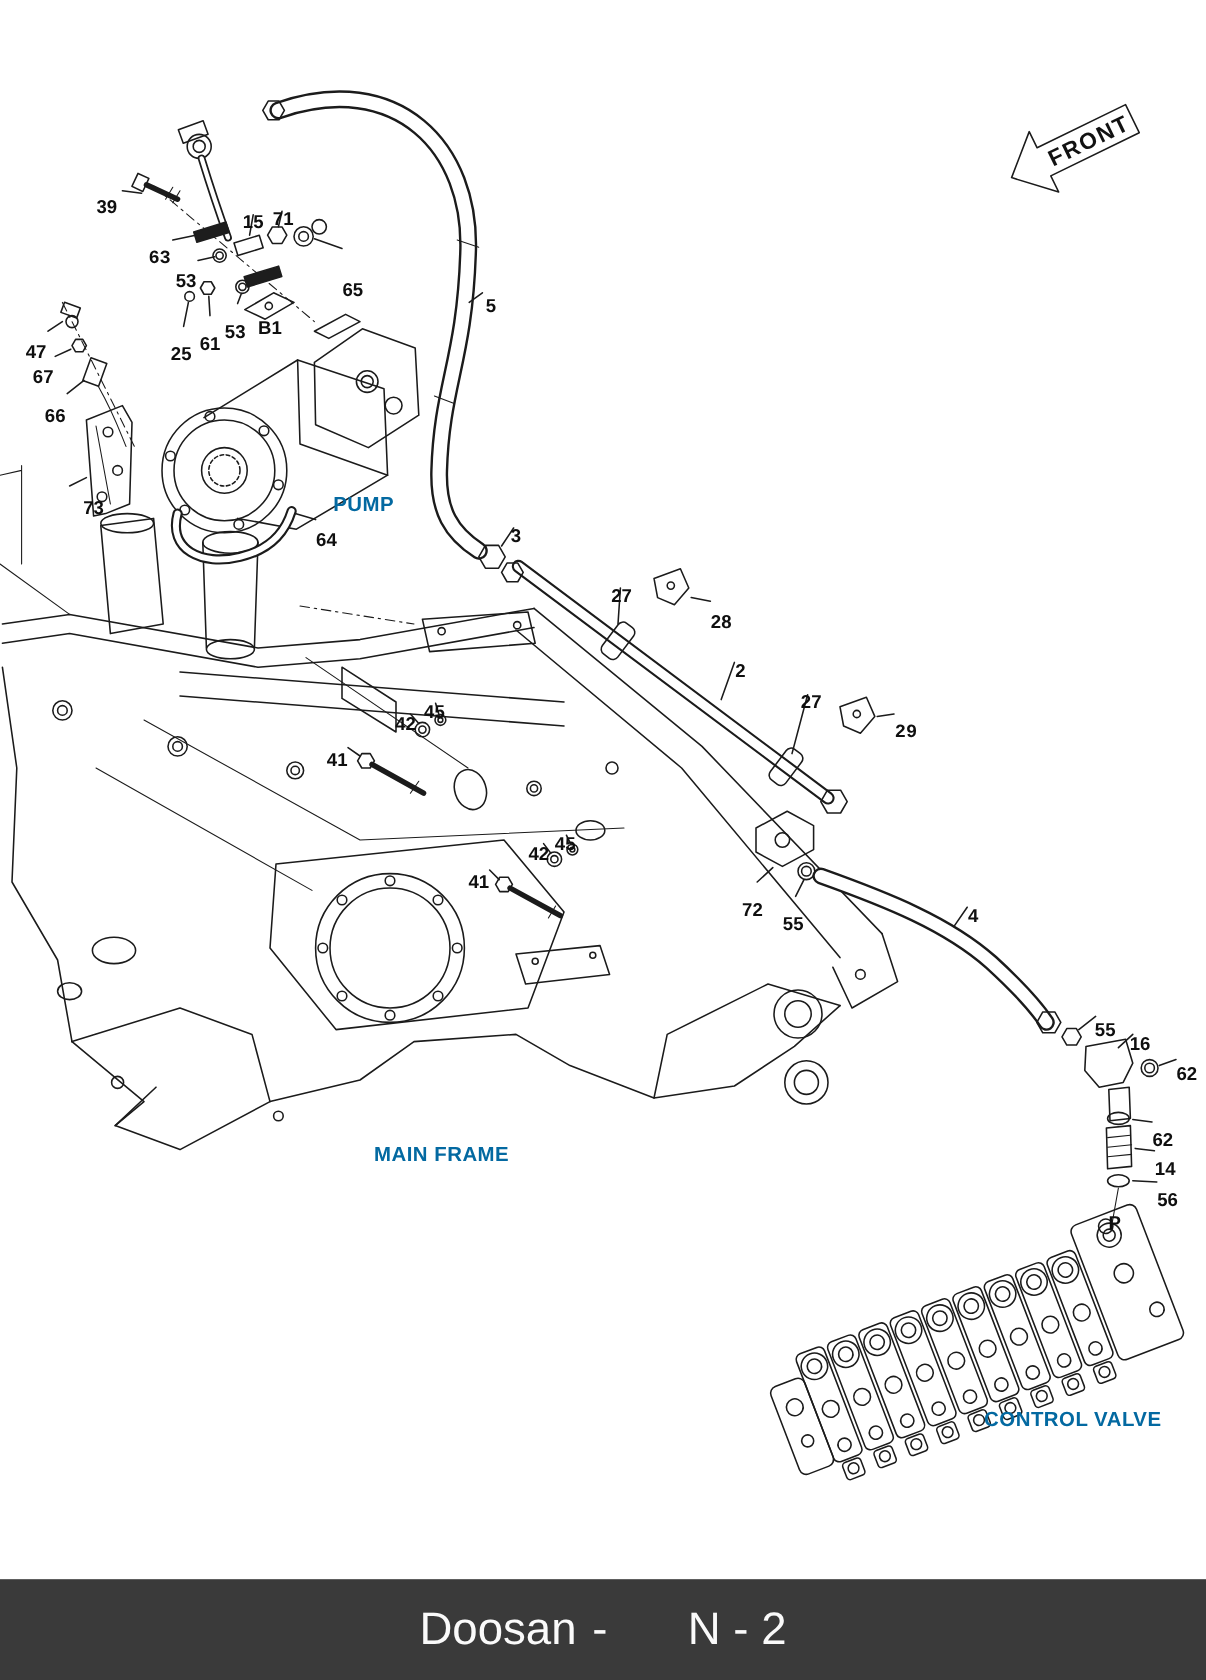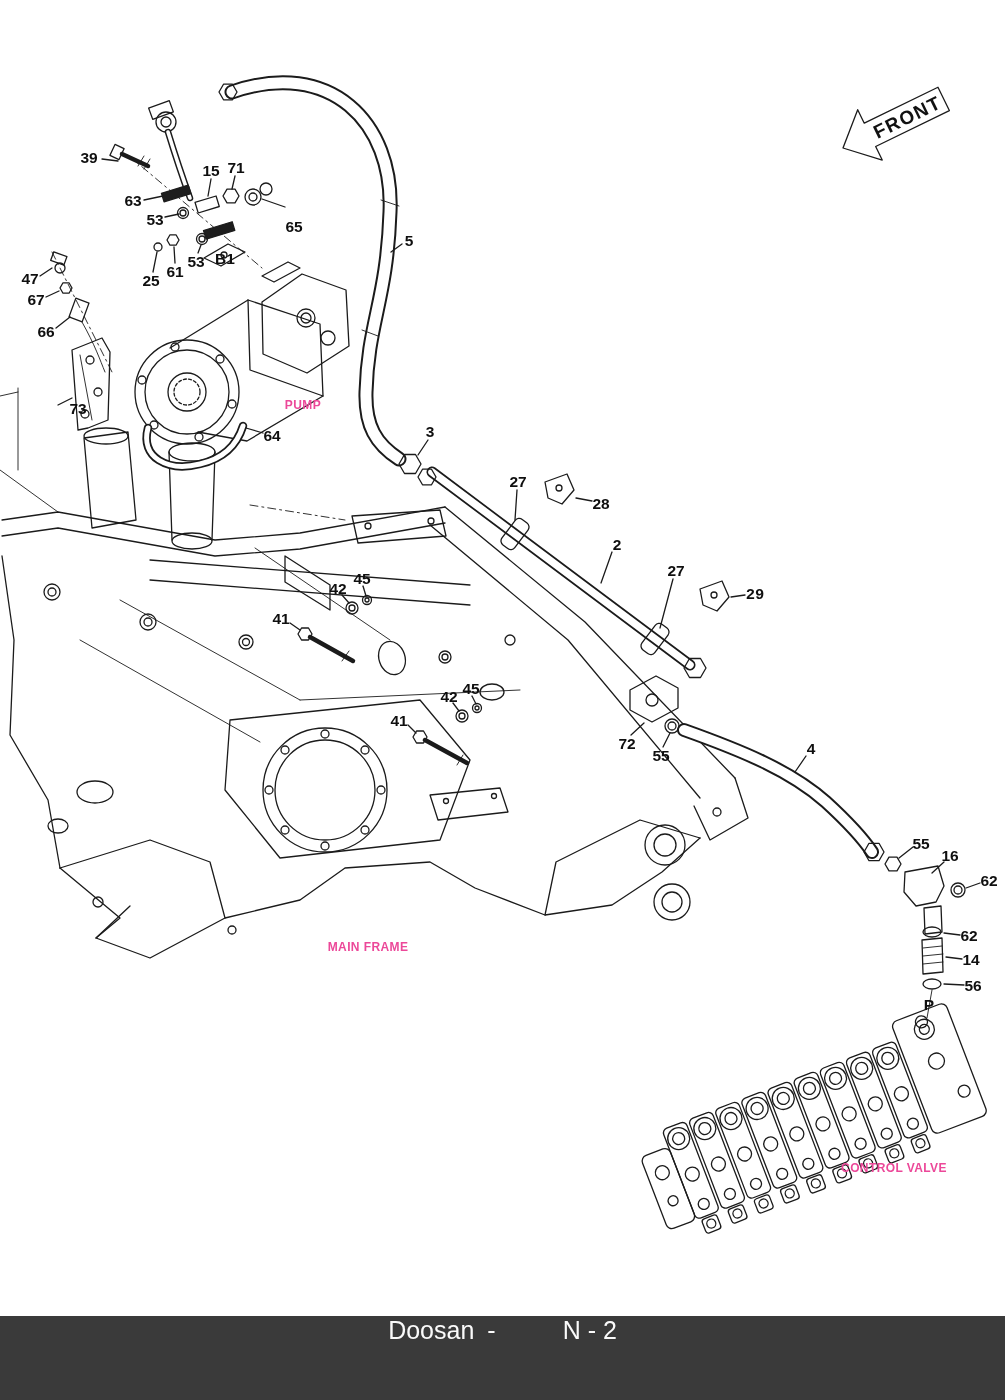--- a/index.html
+++ b/index.html
@@ -21,29 +21,29 @@
   .draw .hO4{stroke-width:14}
   .draw .hI4{stroke:#fff;stroke-width:10}
   .draw .pO{stroke-width:11}
   .draw .pI{stroke:#fff;stroke-width:7.5}
   .draw .hOs{stroke-width:8.5}
   .draw .hIs{stroke:#fff;stroke-width:5}
   .draw .hOt{stroke-width:6.5}
   .draw .hIt{stroke:#fff;stroke-width:3.6}
   .draw .leader{stroke-width:1}
 
-  .labels{position:absolute;top:1px;left:0;width:912px;height:1316px}
+  .labels{position:absolute;top:16px;left:0;width:912px;height:1316px}
   .callout{position:absolute;transform:translate(-50%,-50%);font-size:15.5px;font-weight:600;
            color:#0f0f0f;white-space:nowrap;line-height:1}
   .callout.bold{font-weight:800}
-  .comp-label{position:absolute;transform:translate(-50%,-50%);font-size:12px;font-weight:700;
-              color:#ec4899;letter-spacing:.4px;white-space:nowrap;line-height:1}
+  .comp-label{position:absolute;transform:translate(-50%,-50%);font-size:17px;font-weight:700;
+              color:#0369a1;letter-spacing:.4px;white-space:nowrap;line-height:1}
 
   .footer{position:absolute;left:0;bottom:0;width:100%;height:84px;background:#3a3a3a;
-          color:#fafafa;display:flex;justify-content:center;font-size:25px}
+          color:#fafafa;display:flex;align-items:center;justify-content:center;font-size:38px}
   .footer .sep{margin:0 13px}
   .footer .pageref{margin-left:54px}
 </style>
 </head>
 <body>
 
 <div class="page">
 
   <svg class="drawing draw" width="1005" height="1316" viewBox="0 0 1005 1316">
 
@@ -363,21 +363,21 @@
         <line x1="960" y1="935" x2="944" y2="933"></line>
         <line x1="962" y1="959" x2="946" y2="957"></line>
         <line x1="964" y1="985" x2="944" y2="984"></line>
       </g>
   </svg>
 
   <div class="labels" id="labels">
       <div class="callout" style="left: 89px; top: 157px;">39</div>
       <div class="callout" style="left: 211px; top: 170px;">15</div>
       <div class="callout" style="left: 236px; top: 167px;">71</div>
-      <div class="callout" style="left: 133px; top: 200px;">63</div>
+      <div class="callout" style="left: 133px; top: 200px; font-family: Liberation Mono, monospace;">63</div>
       <div class="callout" style="left: 155px; top: 219px;">53</div>
       <div class="callout" style="left: 294px; top: 210px; margin-top: 16px;">65</div>
       <div class="callout" style="left: 196px; top: 261px;">53</div>
       <div class="callout bold" style="left: 225px; top: 258px;">B1</div>
       <div class="callout" style="left: 151px; top: 280px;">25</div>
       <div class="callout" style="left: 175px; top: 271px;">61</div>
       <div class="callout" style="left: 30px; top: 278px;">47</div>
       <div class="callout" style="left: 36px; top: 299px;">67</div>
       <div class="callout" style="left: 46px; top: 331px;">66</div>
       <div class="callout" style="left: 409px; top: 240px;">5</div>

